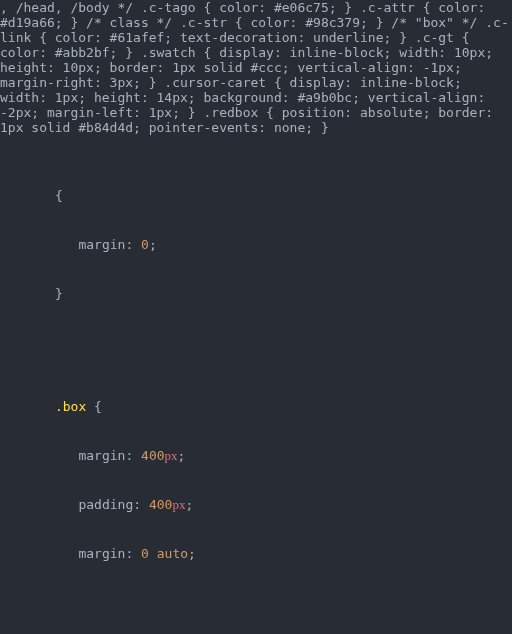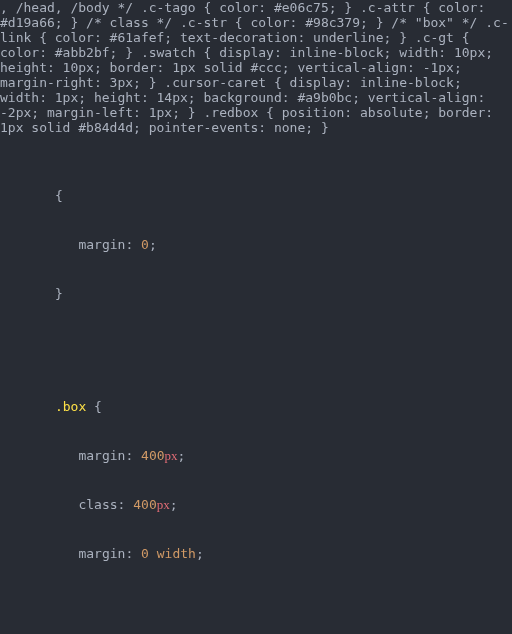--- a/index.html
+++ b/index.html
@@ -67,22 +67,22 @@
 
 <div class="editor">
 
   <div class="line">      <span class="c-punc">{</span></div>
   <div class="line">         <span class="c-prop">margin</span><span class="c-punc">: </span><span class="c-num">0</span><span class="c-punc">;</span></div>
   <div class="line">      <span class="c-punc">}</span></div>
   <div class="line"> </div>
 
   <div class="line">      <span class="c-sel">.box</span> <span class="c-punc">{</span></div>
   <div class="line">         <span class="c-prop">margin</span><span class="c-punc">: </span><span class="c-num">400</span><span class="c-unit">px</span><span class="c-punc">;</span></div>
-  <div class="line">         <span class="c-prop">class</span><span class="c-punc">: </span><span class="c-num">400</span><span class="c-unit">px</span><span class="c-punc">;</span></div>
-  <div class="line">         <span class="c-prop">margin</span><span class="c-punc">: </span><span class="c-num">0</span> <span class="c-kw">width</span><span class="c-punc">;</span></div>
+  <div class="line">         <span class="c-prop">padding</span><span class="c-punc">: </span><span class="c-num">400</span><span class="c-unit">px</span><span class="c-punc">;</span></div>
+  <div class="line">         <span class="c-prop">margin</span><span class="c-punc">: </span><span class="c-num">0</span> <span class="c-kw">auto</span><span class="c-punc">;</span></div>
   
   
   
   
 
   
   
   
   
   

